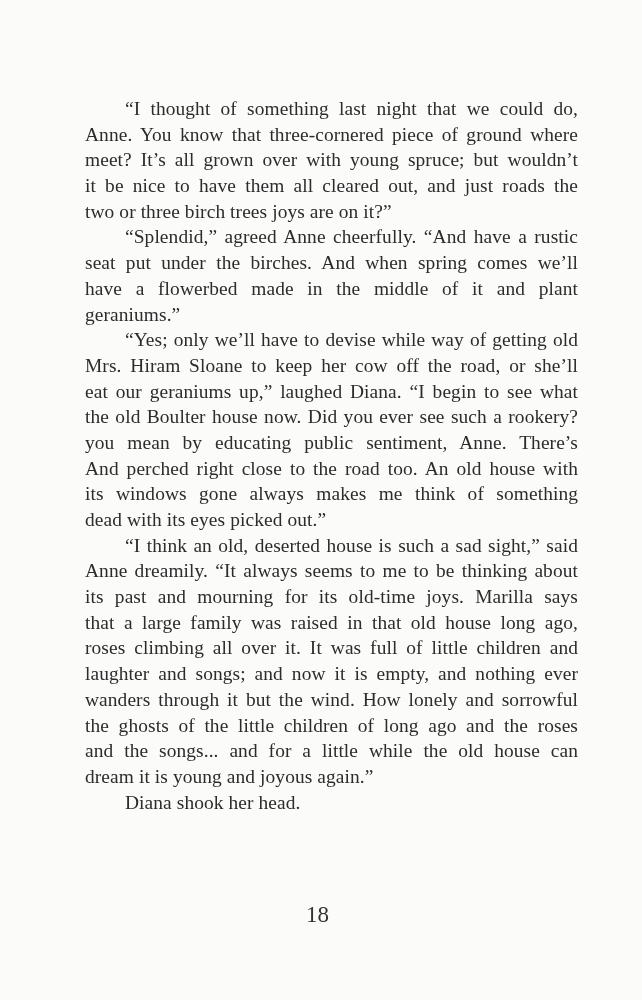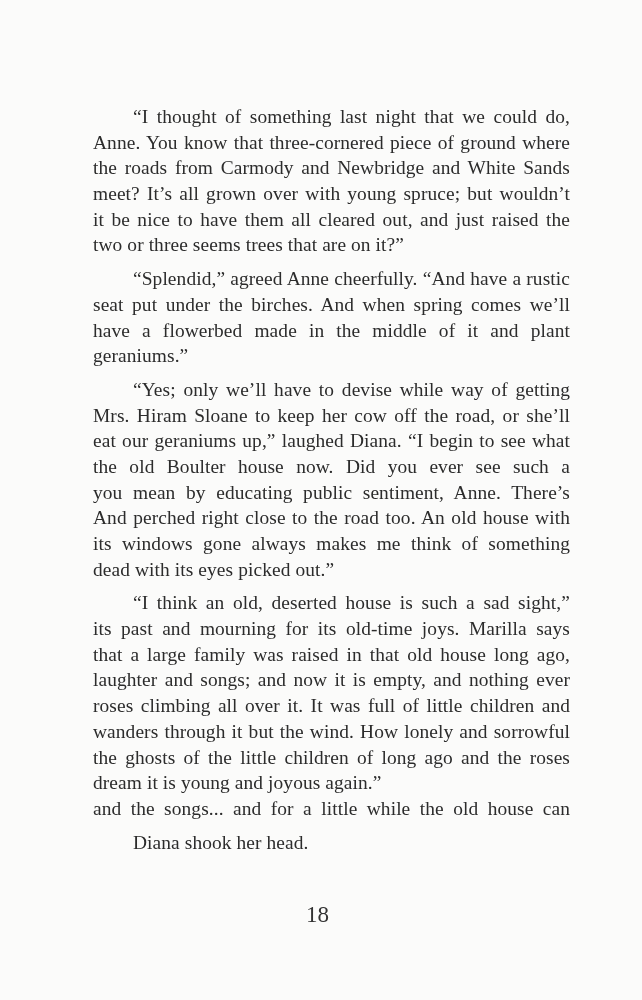--- a/index.html
+++ b/index.html
@@ -22,21 +22,21 @@
   .text-block {
     position: absolute;
     left: 85px;
     top: 96px;
     width: 493px;
     font-size: 19.4px;
     line-height: 25.7px;
     letter-spacing: 0.1px;
   }
   .para {
-    margin: 8px;
+    margin: 0;
     padding: 0;
   }
   .line {
     display: block;
     height: 25.7px;
     overflow: hidden;
     text-align: justify;
     text-align-last: justify;
     white-space: normal;
   }
@@ -58,24 +58,23 @@
 </style>
 </head>
 <body>
 
 <div class="book-page">
   <div class="text-block">
 
     <p class="para">
       <span class="line first">“I thought of something last night that we could do,</span>
       <span class="line">Anne. You know that three-cornered piece of ground where</span>
-      <span class="line">the roads from Carmody and Newbridge and White Sands</span>
       <span class="line">meet? It’s all grown over with young spruce; but wouldn’t</span>
-      <span class="line">it be nice to have them all cleared out, and just raised the</span>
-      <span class="line last">two or three seems trees that are on it?”</span>
+      <span class="line">it be nice to have them all cleared out, and just roads the</span>
+      <span class="line last">two or three birch trees joys are on it?”</span>
     </p>
 
     <p class="para">
       <span class="line first">“Splendid,” agreed Anne cheerfully. “And have a rustic</span>
       <span class="line">seat put under the birches. And when spring comes we’ll</span>
       <span class="line">have a flowerbed made in the middle of it and plant</span>
       <span class="line last">geraniums.”</span>
     </p>
 
     <p class="para">
@@ -84,28 +83,29 @@
       <span class="line">eat our geraniums up,” laughed Diana. “I begin to see what</span>
       <span class="line">the old Boulter house now. Did you ever see such a rookery?</span>
       <span class="line">you mean by educating public sentiment, Anne. There’s</span>
       <span class="line">And perched right close to the road too. An old house with</span>
       <span class="line">its windows gone always makes me think of something</span>
       <span class="line last">dead with its eyes picked out.”</span>
     </p>
 
     <p class="para">
       <span class="line first">“I think an old, deserted house is such a sad sight,” said</span>
+      <span class="line">Anne dreamily. “It always seems to me to be thinking about</span>
       <span class="line">its past and mourning for its old-time joys. Marilla says</span>
       <span class="line">that a large family was raised in that old house long ago,</span>
+      <span class="line">roses climbing all over it. It was full of little children and</span>
       <span class="line">laughter and songs; and now it is empty, and nothing ever</span>
-      <span class="line">roses climbing all over it. It was full of little children and</span>
       <span class="line">wanders through it but the wind. How lonely and sorrowful</span>
       <span class="line">the ghosts of the little children of long ago and the roses</span>
+      <span class="line">and the songs... and for a little while the old house can</span>
       <span class="line last">dream it is young and joyous again.”</span>
-      <span class="line">and the songs... and for a little while the old house can</span>
     </p>
 
     <p class="para">
       <span class="line first last">Diana shook her head.</span>
     </p>
 
   </div>
 
   <div class="page-number">18</div>
 </div>

